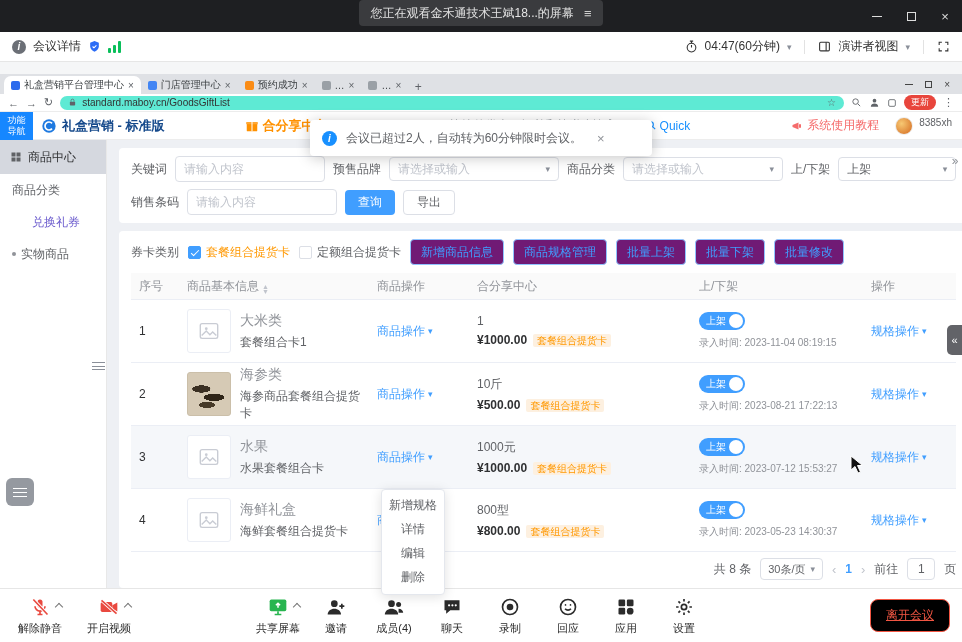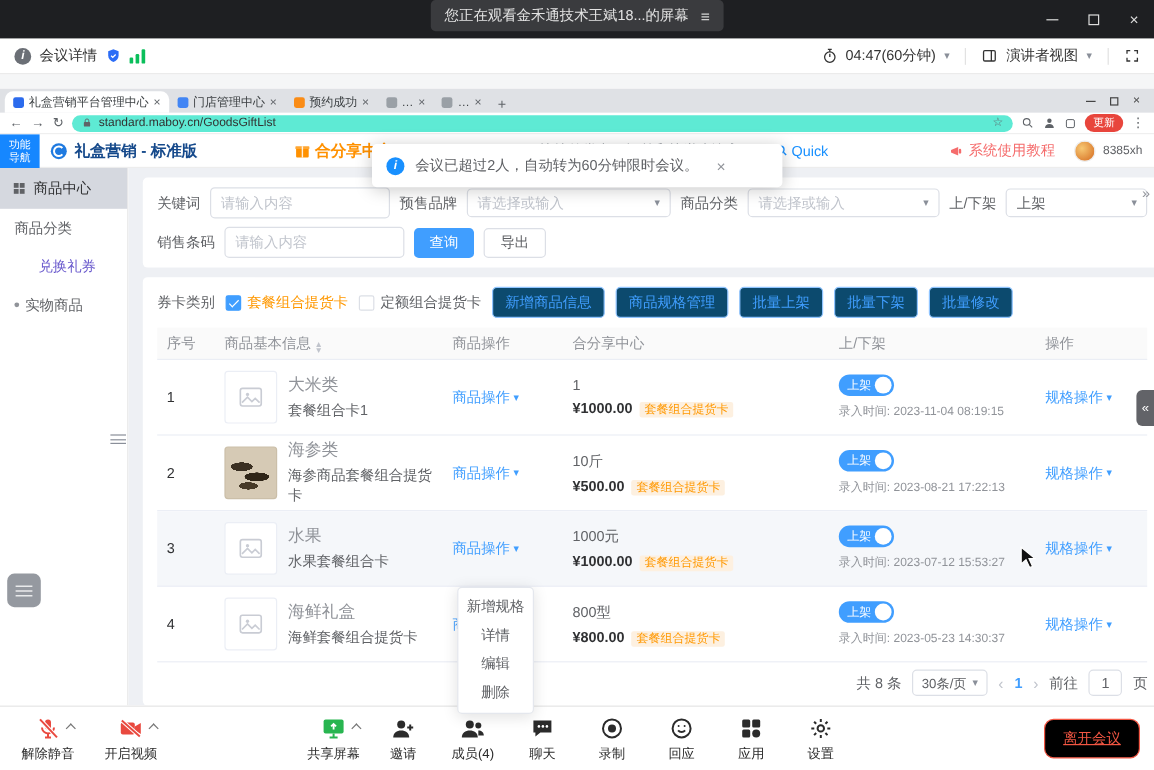--- a/index.html
+++ b/index.html
@@ -58,21 +58,21 @@
   .toast .close { margin-left:6px; color:#909399; font-size:13px; }
 
   
   .app-header { height:28px; background:#fff; border-bottom:1px solid #ededed; display:flex; align-items:center; }
   .nav-block { width:33px; height:28px; background:#1687ff; color:#fff; font-size:9px; line-height:1.15; display:flex; flex-direction:column; align-items:center; justify-content:center; flex:0 0 auto; }
   .brandwrap { display:flex; align-items:center; gap:5px; margin-left:8px; }
   .brand { font-size:13px; font-weight:bold; color:#15498b; white-space:nowrap; }
   .sharec { display:flex; align-items:center; gap:4px; margin-left:80px; color:#ff9100; font-weight:bold; font-size:13px; white-space:nowrap;}
   .promo { margin-left:110px; color:#9aa0a6; font-size:12px; white-space:nowrap; }
   .quick { display:flex; align-items:center; gap:3px; margin-left:16px; color:#1890ff; font-size:12px; }
-  .hdr-right { margin-left:auto; display:flex; align-items:center; gap:6px; padding-right:10px; }
+  .hdr-right { margin-left:auto; display:flex; gap:6px; padding-right:10px; }
   .tutorial { display:flex; align-items:center; gap:4px; color:#f56c6c; font-size:12px; white-space:nowrap;}
   .avatar { width:18px; height:18px; border-radius:50%; background:radial-gradient(circle at 35% 35%, #f7c873, #d4691e); border:1px solid #eee; margin-left:10px;}
   .uname { font-size:10px; color:#606266; }
 
   
   .app-body { height:448px; display:flex; }
   .sidebar { width:107px; background:#fff; border-right:1px solid #e8e8e8; font-size:12px; flex:0 0 auto; position:relative; }
   .side-section { height:34px; background:#d5d8df; color:#303133; display:flex; align-items:center; gap:6px; padding:0 10px; }
   .side-item { height:32px; display:flex; align-items:center; padding:0 12px; color:#606266; gap:5px; }
   .side-item .dot { width:4px; height:4px; border-radius:50%; background:#909399; }
@@ -85,21 +85,21 @@
   .f-row + .f-row { margin-top:7px; }
   .f-label { white-space:nowrap; }
   .f-input { height:24px; border:1px solid #dcdfe6; border-radius:4px; padding:12px 8px; font-size:12px; color:#606266; outline:none; font-family:inherit; }
   .f-input::placeholder { color:#c0c4cc; }
   .w150{width:150px;} .w170{width:170px;} .w160{width:160px;} .w120{width:118px;}
   .f-select { height:24px; border:1px solid #dcdfe6; border-radius:4px; padding:0 8px; display:flex; align-items:center; justify-content:space-between; font-size:12px; color:#c0c4cc; background:#fff; }
   .f-select.has-val { color:#606266; }
   .btn { height:25px; border-radius:4px; font-size:12px; display:inline-flex; align-items:center; padding:0 13px; white-space:nowrap; }
   .btn-primary { background:#409eff; color:#fff; }
   .btn-plain { background:#fff; border:1px solid #dcdfe6; color:#606266; }
-  .btn-outline { background:#0c4a6e; border:1px solid #8fc4ff; color:#409eff; padding:0 10px; height:26px; }
+  .btn-outline { background:#701a75; border:1px solid #8fc4ff; color:#409eff; padding:0 10px; height:26px; }
   .collapse-filters { position:absolute; right:10px; top:6px; color:#909399; font-size:12px; }
 
   .table-card { flex:1; padding:8px 12px 0; display:flex; flex-direction:column; position:relative; }
   .t-toolbar { display:flex; align-items:center; gap:9px; font-size:12px; color:#606266; margin-bottom:8px; flex-wrap:nowrap; }
   .chk { display:flex; align-items:center; gap:5px; }
   .checkbox { width:13px; height:13px; border:1px solid #dcdfe6; border-radius:2px; background:#fff; position:relative; flex:0 0 auto;}
   .checkbox.checked { background:#409eff; border-color:#409eff; }
   .checkbox.checked::after { content:""; position:absolute; left:4px; top:1px; width:3px; height:7px; border-right:1.5px solid #fff; border-bottom:1.5px solid #fff; transform:rotate(45deg); }
   .chk-on { color:#ff9800; }
 

